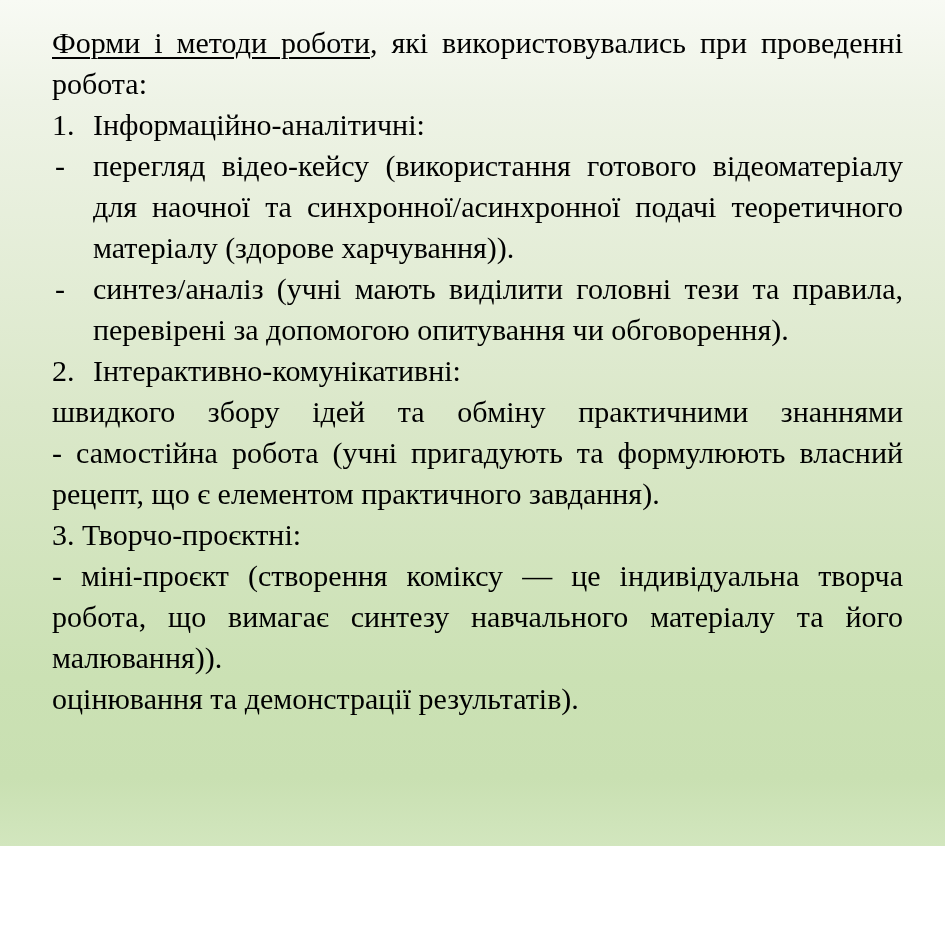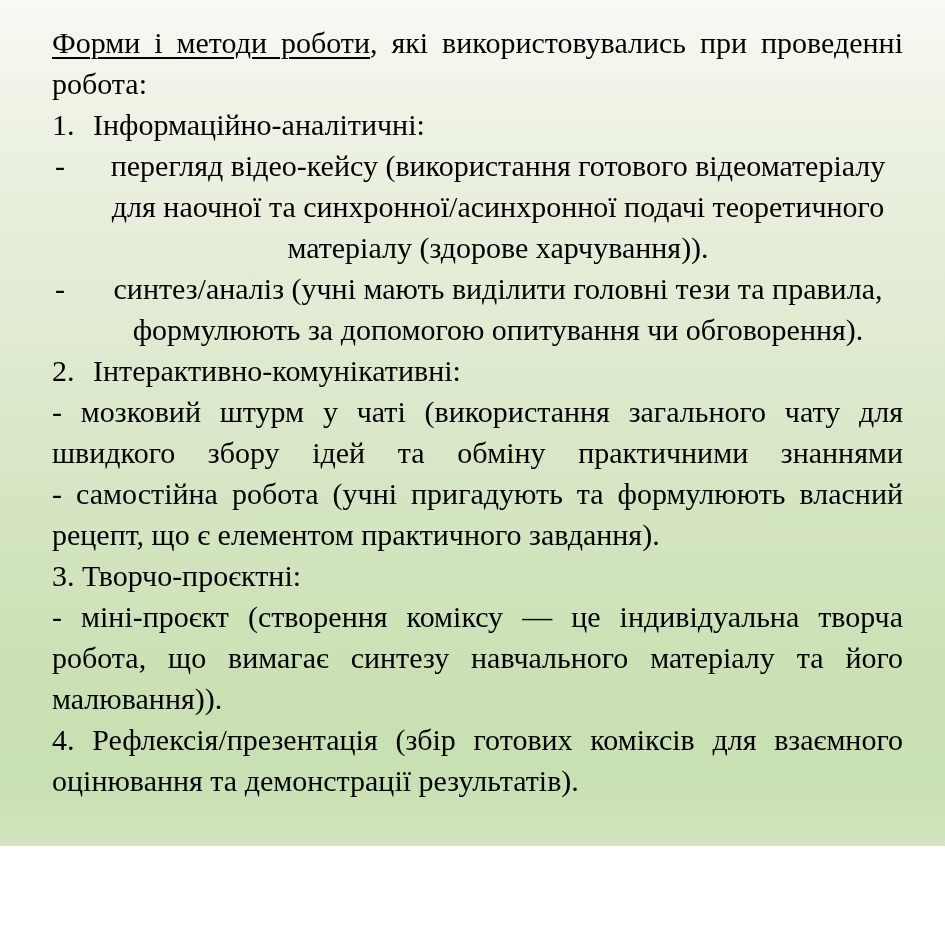--- a/index.html
+++ b/index.html
@@ -41,21 +41,21 @@
   
   .j { text-align: justify; }
   .j::after {
     content: "";
     display: inline-block;
     width: 100%;
     height: 0;
     line-height: 0;
     vertical-align: top;
   }
-  .hang { padding-left: 41px; text-align: center; }
+  .hang { padding-left: 41px; }
   .withmarker { position: relative; }
   .marker {
     position: absolute;
     left: 3px;
     top: 0;
   }
   .num {
     display: inline-block;
     width: 41px;
   }
@@ -78,33 +78,31 @@
     <div class="ln"><span class="num">1.</span><span>Інформаційно-аналітичні:</span></div>
 
     <div class="ln j hang withmarker"><span class="marker">-</span><span>перегляд відео-кейсу (використання готового відеоматеріалу</span></div>
 
     <div class="ln j hang">для наочної та синхронної/асинхронної подачі теоретичного</div>
 
     <div class="ln hang">матеріалу (здорове харчування)).</div>
 
     <div class="ln j hang withmarker"><span class="marker">-</span><span>синтез/аналіз (учні мають виділити головні тези та правила,</span></div>
 
-    <div class="ln hang">формулюють за допомогою опитування чи обговорення).</div>
+    <div class="ln hang">перевірені за допомогою опитування чи обговорення).</div>
 
     <div class="ln"><span class="num">2.</span><span>Інтерактивно-комунікативні:</span></div>
 
-    <div class="ln j">- мозковий штурм у чаті (використання загального чату для</div>
     <div class="ln j">швидкого збору ідей та обміну практичними знаннями</div>
 
     <div class="ln j">- самостійна робота (учні пригадують та формулюють власний</div>
     <div class="ln">рецепт, що є елементом практичного завдання).</div>
 
     <div class="ln">3. Творчо-проєктні:</div>
 
     <div class="ln j">- міні-проєкт (створення коміксу — це індивідуальна творча</div>
     <div class="ln j">робота, що вимагає синтезу навчального матеріалу та його</div>
     <div class="ln">малювання)).</div>
 
-    <div class="ln j">4. Рефлексія/презентація (збір готових коміксів для взаємного</div>
     <div class="ln">оцінювання та демонстрації результатів).</div>
 
   </div>
 </div>
 
 </body></html>

